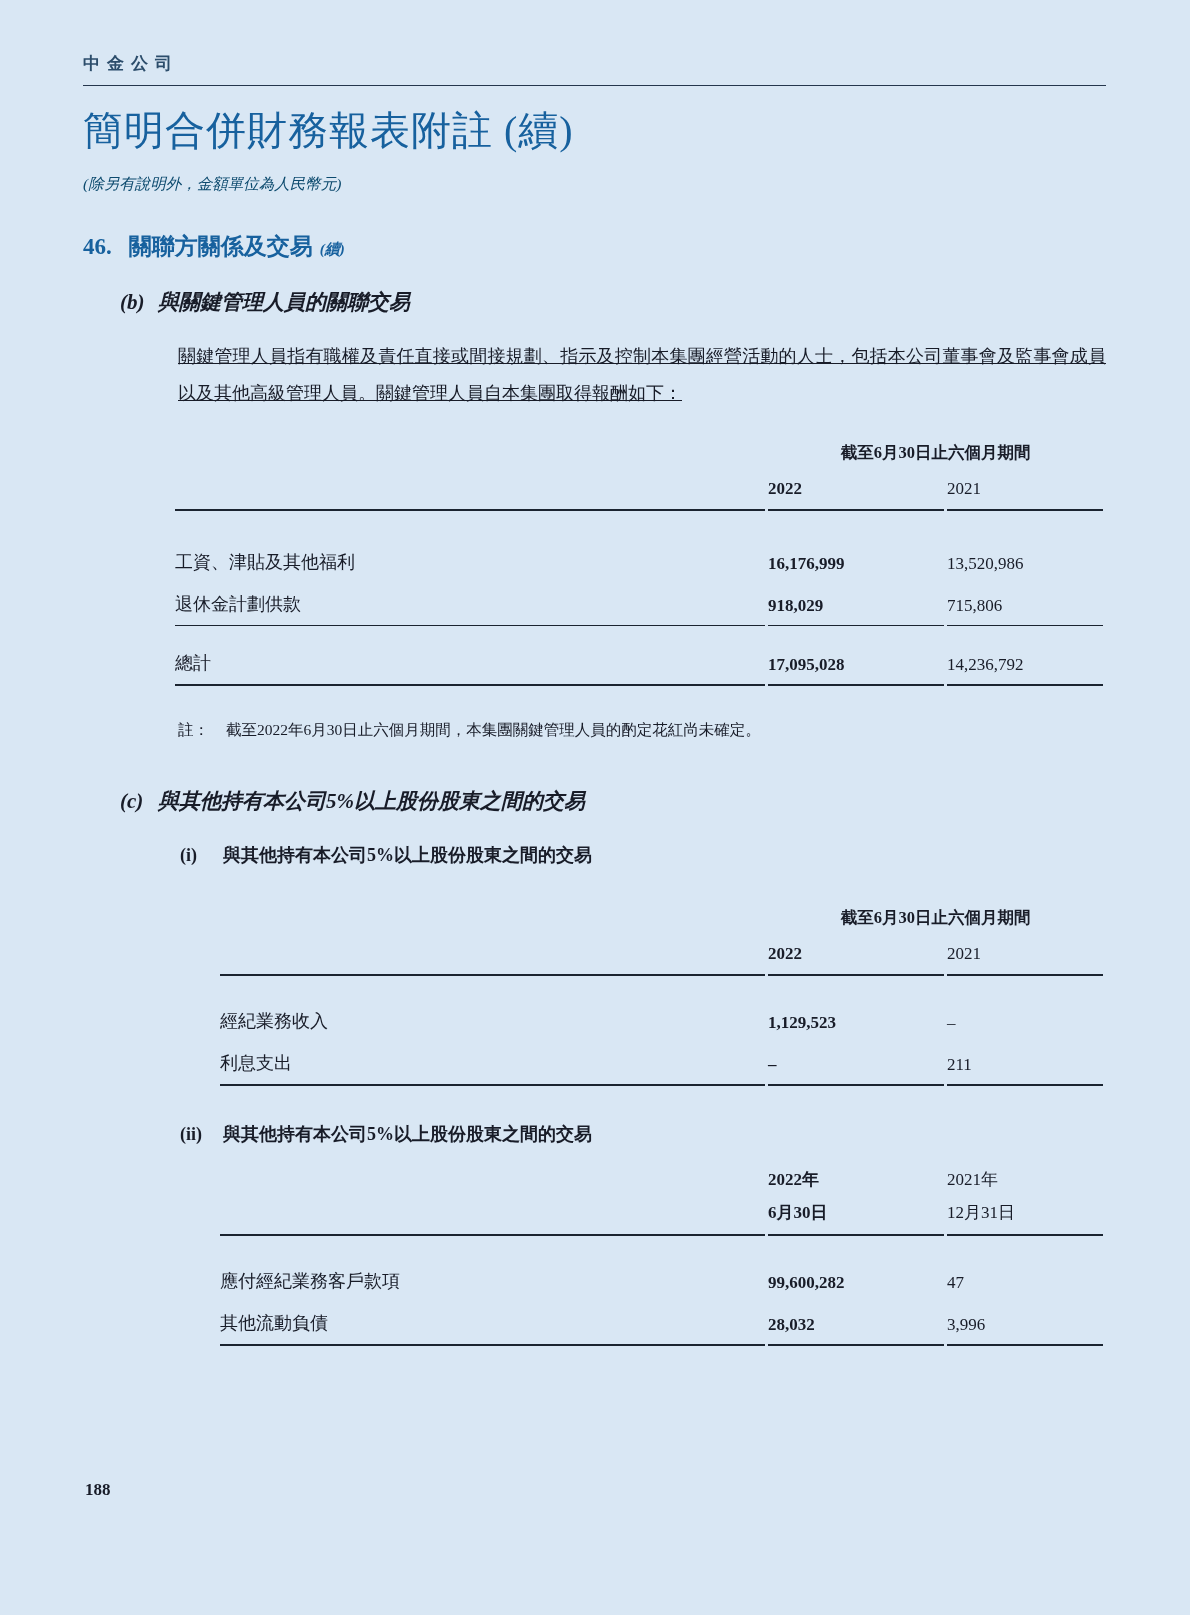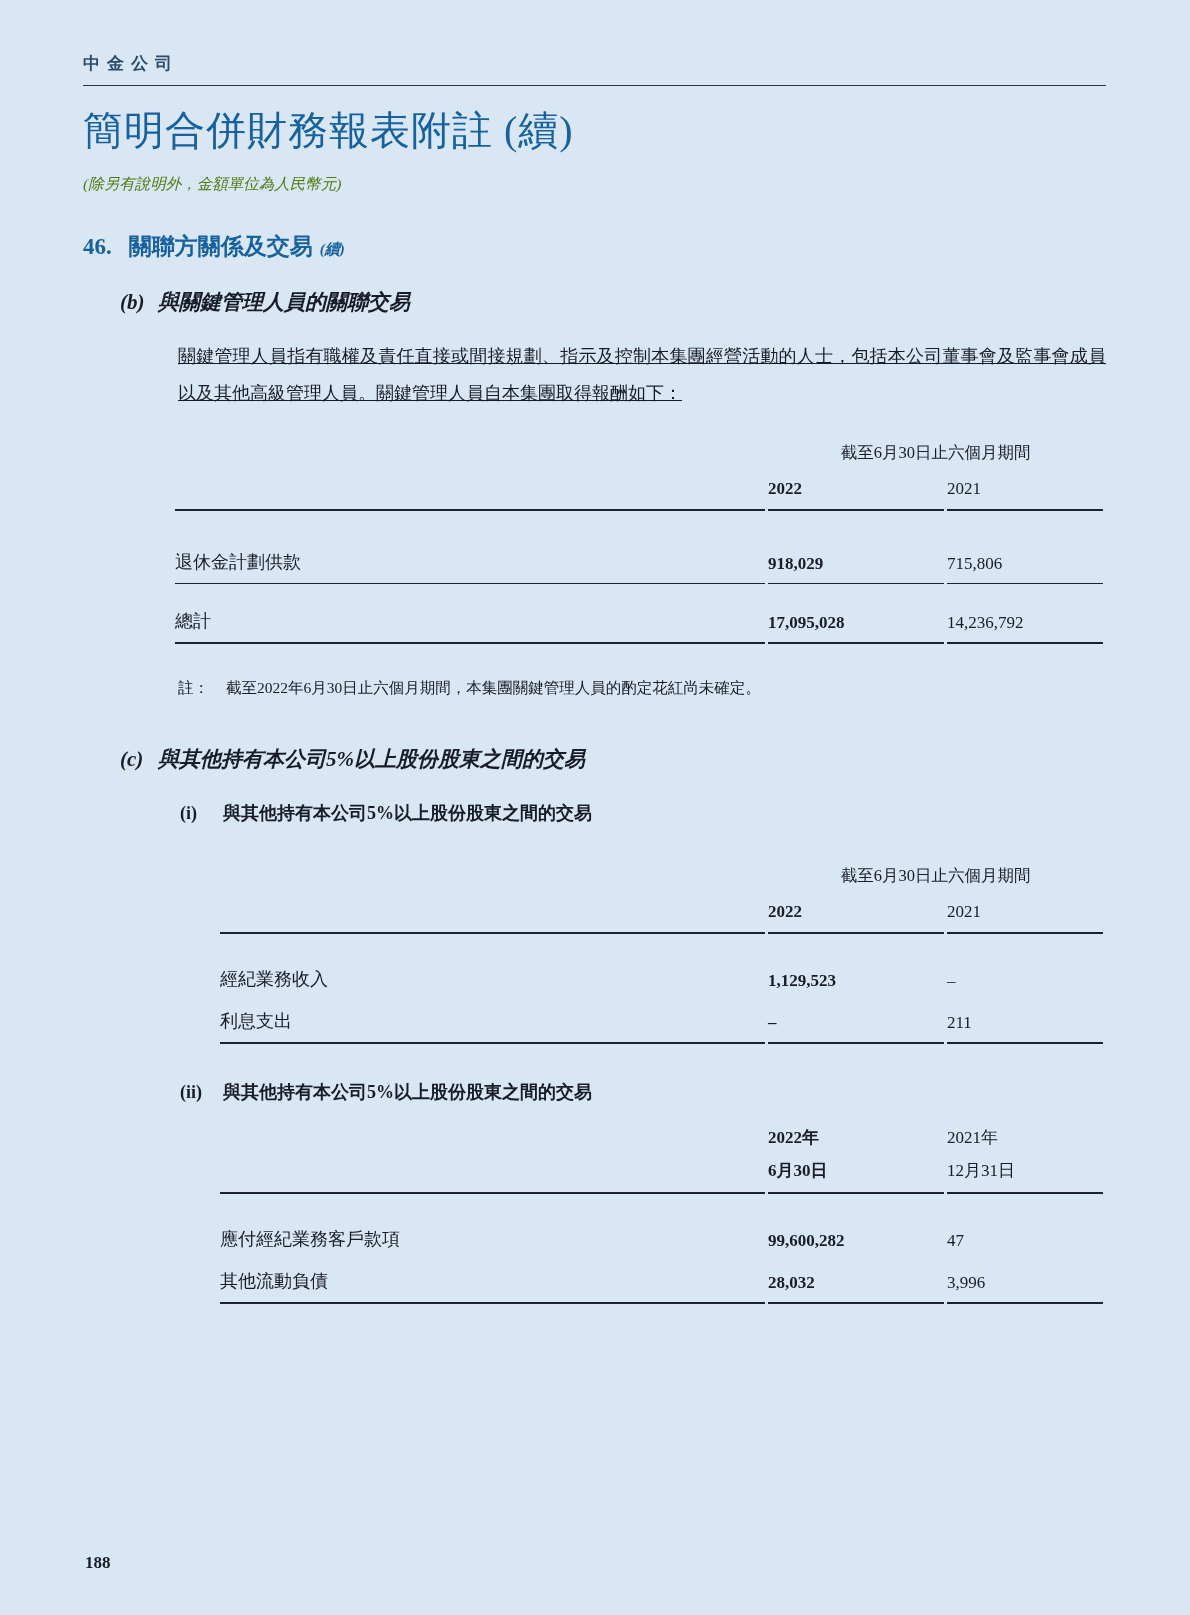--- a/index.html
+++ b/index.html
@@ -19,21 +19,21 @@
     padding-bottom:10px;
     border-bottom:1.6px solid #26374d;
   }
   .doc-title{
     margin:20px 0 0 0;
     font-size:40px;line-height:1.25;font-weight:normal;
     color:#17619e;letter-spacing:1px;
   }
   .currency-note{
     margin-top:18px;
-    font-size:15.5px;font-style:italic;color:#4d7c0f;
+    font-size:15.5px;font-style:italic;color:#0c4a6e;
   }
 
   .section-heading{
     margin-top:36px;display:flex;align-items:baseline;
     color:#17619e;font-weight:bold;font-size:23px;
   }
   .section-number{margin-right:17px;}
   .section-continued{margin-left:7px;font-size:15px;font-style:italic;}
 
   .part-heading{
@@ -66,41 +66,41 @@
   .t1 col.c-lbl{width:590px;}
   .t2 col.c-lbl,.t3 col.c-lbl{width:545px;}
   col.c-cur{width:176px;}
   col.c-prev{width:156px;}
 
   td{padding:0;vertical-align:bottom;}
   td.lbl{font-size:18px;text-align:left;}
   td.val{text-align:left;padding-right:13px;font-variant-numeric:tabular-nums;}
   td.cur{font-weight:bold;}
   .period-row td.period{
-    text-align:center;font-weight:normal;font-size:16.5px;
+    text-align:center;font-weight:bold;font-size:16.5px;
     padding-bottom:15px;
   }
   .year-row td{padding-bottom:10px;font-size:17px;}
   .yr1 td{padding-bottom:4px;}
   .yr2 td{padding-top:6px;}
   .rule-thick{border-bottom:2.6px solid #1b2430;}
   .rule-thin{border-bottom:1.3px solid #1b2430;}
   .spacer-lg td{height:30px;}
   .spacer-md td{height:24px;}
   .spacer-sm td{height:16px;}
   .data-row td{padding-top:9px;padding-bottom:9px;}
 
   .note{
     margin:34px 0 0 95px;display:flex;align-items:baseline;
     font-size:15.5px;color:#181c28;
   }
   .note-label{width:48px;flex:none;}
 
   .page-number{
-    position:absolute;left:85px;top:1553px;
+    position:absolute;left:85px;top:1480px;
     font-size:17px;font-weight:bold;color:#181c28;
   }
 </style>
 </head>
 <body>
 
 <div class="page">
   <div class="content">
 
     <div class="company-header">中金公司</div>
@@ -134,20 +134,25 @@
         <td class="period" colspan="2">截至6月30日止六個月期間</td>
       </tr>
       <tr class="year-row">
         <td class="lbl rule-thick"></td>
         <td class="val cur rule-thick">2022</td>
         <td class="val prev rule-thick">2021</td>
       </tr>
       <tr class="spacer-lg">
             <td colspan="3"></td>
           </tr>
+      <tr class="data-row">
+        <td class="lbl">工資、津貼及其他福利</td>
+        <td class="val cur">16,176,999</td>
+        <td class="val prev">13,520,986</td>
+      </tr>
       <tr class="data-row">
         <td class="lbl rule-thin">退休金計劃供款</td>
         <td class="val cur rule-thin">918,029</td>
         <td class="val prev rule-thin">715,806</td>
       </tr>
       <tr class="spacer-sm">
             <td colspan="3"></td>
           </tr>
       <tr class="data-row">
         <td class="lbl rule-thick">總計</td>

